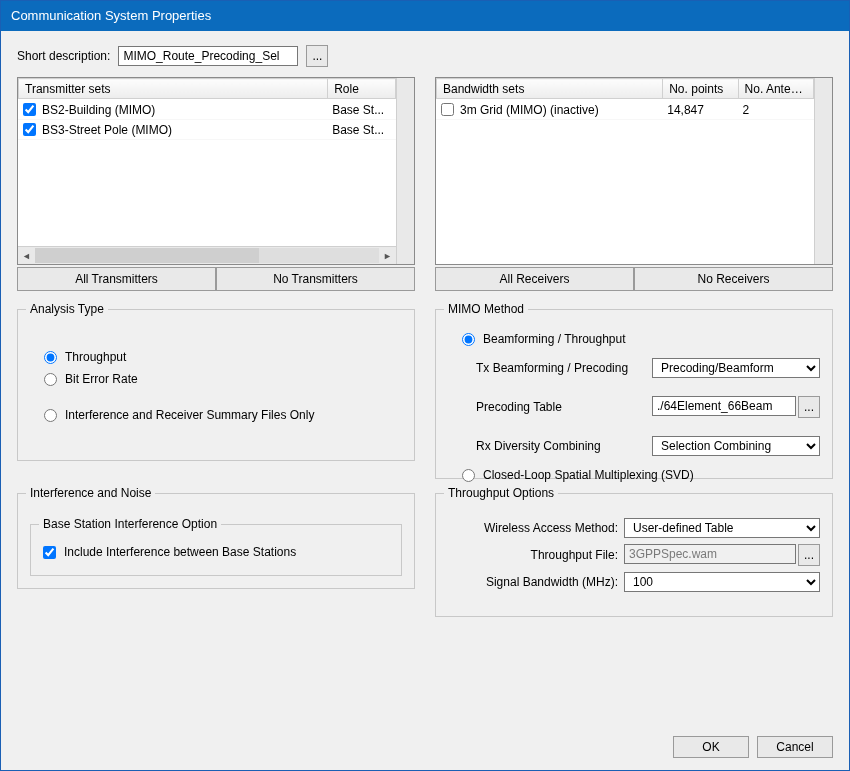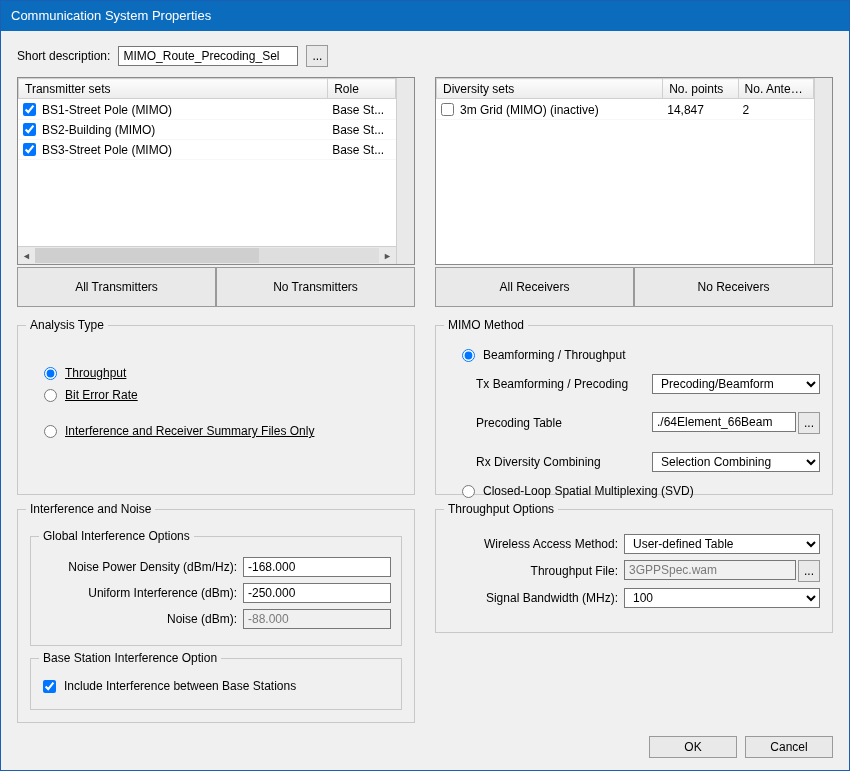--- a/index.html
+++ b/index.html
@@ -46,21 +46,21 @@
     height:20px;padding:1px 4px;white-space:nowrap;overflow:hidden;text-overflow:ellipsis;box-sizing:border-box;
   }
   .grid-body{flex:1;overflow:hidden;}
   .chkcell{display:flex;align-items:center;gap:6px;}
   .chkcell input{margin:0;}
   .hscroll{height:17px;background:#e9e9e9;border-top:1px solid #cfcfcf;display:flex;align-items:center;}
   .hscroll .track{flex:1;margin:0 17px;height:15px;background:#dedede;position:relative;}
   .hscroll .thumb{position:absolute;left:0;top:0;height:100%;width:65%;background:#cfcfcf;}
   .hscroll .arrow{width:17px;height:17px;display:flex;align-items:center;justify-content:center;color:#555;font-size:9px;position:absolute;}
   .btn-row{display:flex;gap:0;margin-top:2px;}
-  .btn-row button{flex:1;height:40px;}
+  .btn-row button{flex:1;height:24px;}
 
   
   .group{border:1px solid #c8c8c8;position:relative;padding:18px 12px 12px 12px;box-sizing:border-box;}
   .group>.legend{position:absolute;top:-8px;left:8px;background:var(--win-bg);padding:0 4px;font-size:12px;}
   .nested-group{border:1px solid #c8c8c8;position:relative;padding:14px 10px 10px 10px;margin-top:8px;}
   .nested-group>.legend{position:absolute;top:-8px;left:8px;background:var(--win-bg);padding:0 4px;}
 
   .radio-row,.chk-row{display:flex;align-items:center;gap:8px;margin:6px 0 6px 14px;}
   .radio-row input, .chk-row input{margin:0;}
 
@@ -72,21 +72,21 @@
   .mimo-sub{margin-left:28px;display:flex;flex-direction:column;gap:6px;}
   .mimo-sub .form-row .flabel{flex:0 0 170px;text-align:left;}
   .mimo-sub .form-row .finput{flex:1;display:flex;gap:2px;}
   .mimo-sub select,.mimo-sub input[type=text]{width:100%;}
 
   .thr-opts .form-row .flabel{flex:0 0 170px;text-align:right;}
   .thr-opts .form-row .finput{flex:1;display:flex;gap:2px;}
   .thr-opts select,.thr-opts input[type=text]{width:100%;}
 
   .bottom-row{display:flex;justify-content:flex-end;gap:8px;margin-top:auto;}
-  .bottom-row button{width:88px;}
+  .bottom-row button{width:76px;}
 
   .vscroll-stub{width:17px;background:#e9e9e9;border-left:1px solid #cfcfcf;}
 </style>
 </head>
 <body>
 
 <div class="window">
   <div class="titlebar">
     <span>Communication System Properties</span>
   </div>
@@ -119,29 +119,20 @@
               <table class="grid">
                   <colgroup>
                     <col style="width:82%">
                     <col style="width:18%">
                   </colgroup>
                 <tbody>
                   <tr>
                     <td>
                         <span class="chkcell">
                           <input type="checkbox" checked="" style="">
-                          <span>BS1-Street Pole (MIMO)</span>
-                        </span>
-                      </td>
-                    <td>Base St...</td>
-                  </tr>
-                  <tr>
-                    <td>
-                        <span class="chkcell">
-                          <input type="checkbox" checked="" style="">
                           <span>BS2-Building (MIMO)</span>
                         </span>
                       </td>
                     <td>Base St...</td>
                   </tr>
                   <tr>
                     <td>
                         <span class="chkcell">
                           <input type="checkbox" checked="" style="">
                           <span>BS3-Street Pole (MIMO)</span>
@@ -172,21 +163,21 @@
         <div class="grid-wrap" style="display:flex;flex-direction:row;">
           <div style="flex:1;display:flex;flex-direction:column;">
             <table class="grid">
               <colgroup>
                   <col style="width:60%">
                   <col style="width:20%">
                   <col style="width:20%">
                 </colgroup>
               <thead>
                   <tr>
-                <th>Diversity sets</th>
+                <th>Bandwidth sets</th>
                 <th>No. points</th>
                 <th>No. Anten...</th>
               </tr>
                 </thead>
             </table>
             <div class="grid-body">
               <table class="grid">
                   <colgroup>
                     <col style="width:60%">
                     <col style="width:20%">
@@ -212,21 +203,21 @@
         <div class="btn-row">
           <button>All Receivers</button>
           <button>No Receivers</button>
         </div>
       </div>
     </div>
 
     <div class="two-col" style="margin-top:8px;align-items:stretch;">
 
       <div class="col">
-        <div class="group" style="height:170px;text-decoration:underline;">
+        <div class="group" style="height:152px;">
           <span class="legend">Analysis Type</span>
           <div class="radio-row" style="margin-top:22px;">
             <input type="radio" name="atype" checked="" style="">
             <span>Throughput</span>
           </div>
           <div class="radio-row" style="margin-top:8px;">
             <input type="radio" name="atype" style="">
             <span>Bit Error Rate</span>
           </div>
           <div class="radio-row" style="margin-top:22px;">
@@ -275,35 +266,20 @@
         </div>
       </div>
     </div>
 
     <div class="two-col" style="margin-top:4px;">
 
       <div class="col">
         <div class="group">
           <span class="legend">Interference and Noise</span>
 
-          <div class="nested-group">
-            <span class="legend">Global Interference Options</span>
-            <div class="form-row">
-              <span class="flabel">Noise Power Density (dBm/Hz):</span>
-              <div class="finput"><input type="text" value="-168.000" style=""></div>
-            </div>
-            <div class="form-row">
-              <span class="flabel">Uniform Interference (dBm):</span>
-              <div class="finput"><input type="text" value="-250.000" style=""></div>
-            </div>
-            <div class="form-row">
-              <span class="flabel">Noise (dBm):</span>
-              <div class="finput"><input type="text" disabled="" value="-88.000" style=""></div>
-            </div>
-          </div>
 
           <div class="nested-group" style="margin-top:12px;">
             <span class="legend">Base Station Interference Option</span>
             <div class="chk-row" style="margin-left:2px;">
               <input type="checkbox" checked="" style="">
               <span>Include Interference between Base Stations</span>
             </div>
           </div>
         </div>
       </div>

